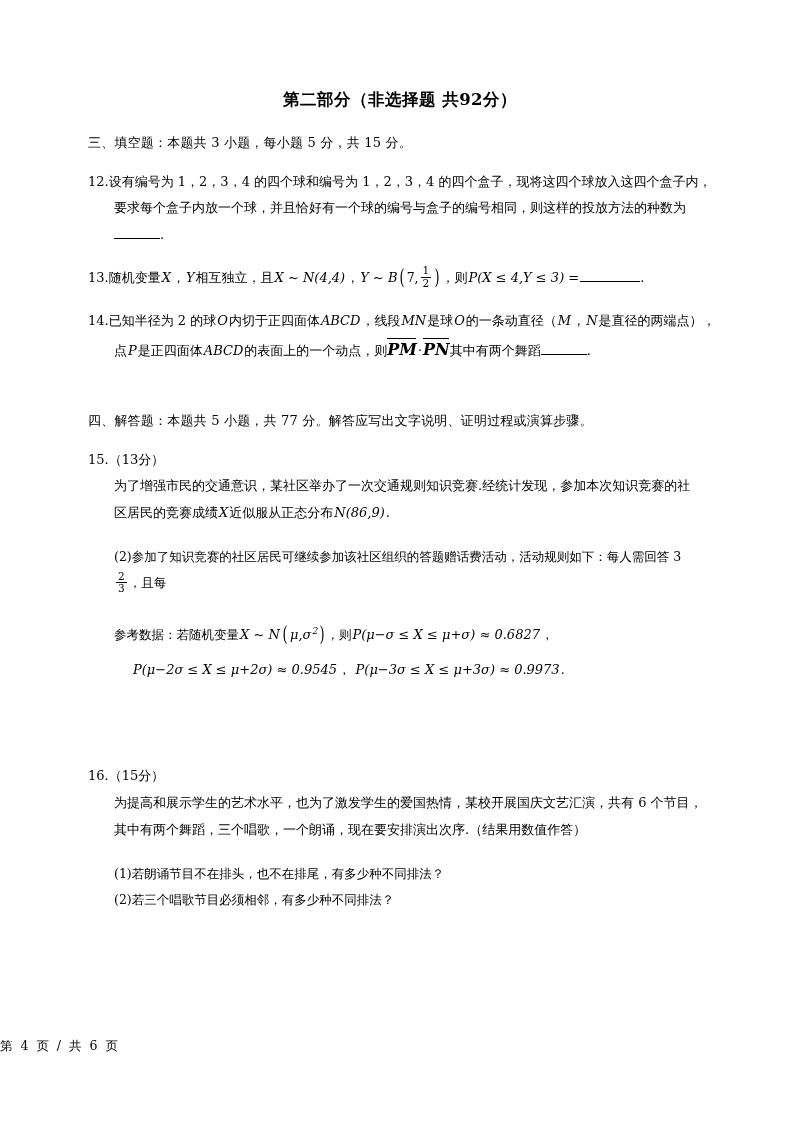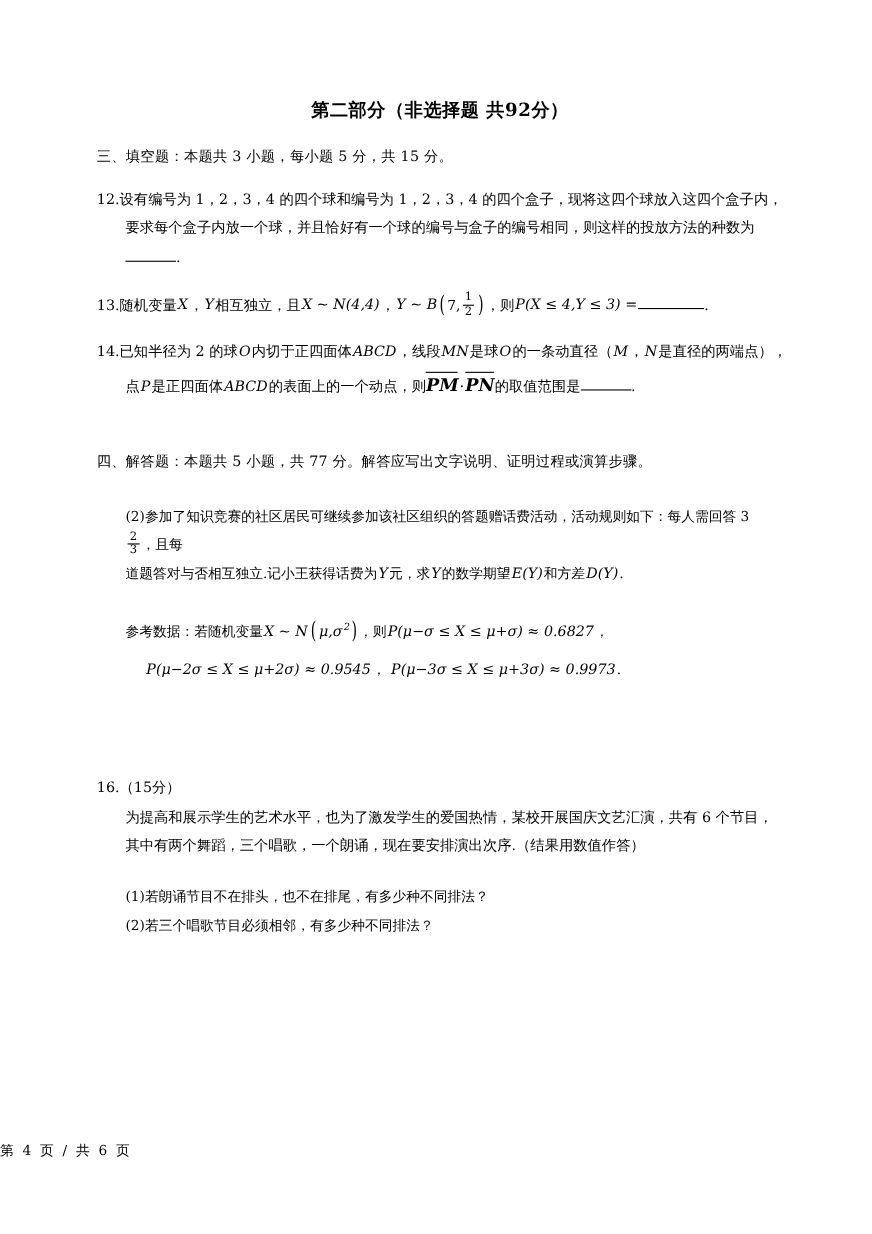--- a/index.html
+++ b/index.html
@@ -181,33 +181,37 @@
       <span class="qline indent"><span>要求每个盒子内放一个球，并且恰好有一个球的编号与盒子的编号相同，则这样的投放方法的种数为</span></span>
       <span class="qline indent"><span class="blank-short"></span><span>.</span></span>
     </div>
 
     <div class="q">
       <span class="qline"><span class="qnum">13.</span><span>随机变量</span><span class="mi">X</span><span>，</span><span class="mi">Y</span><span>相互独立，且</span><span class="mi">X ~ N(4,4)</span><span>，</span><span class="mi">Y ~ B</span><span class="bigparen">(</span><span class="mn">7,</span><span class="frac"><span class="num">1</span><span class="den">2</span></span><span class="bigparen">)</span><span>，则</span><span class="mi">P(X ≤ 4,Y ≤ 3) =</span><span class="blank-med"></span><span>.</span></span>
     </div>
 
     <div class="q">
       <span class="qline"><span class="qnum">14.</span><span>已知半径为 2 的球</span><span class="mi">O</span><span>内切于正四面体</span><span class="mi">ABCD</span><span>，线段</span><span class="mi">MN</span><span>是球</span><span class="mi">O</span><span>的一条动直径（</span><span class="mi">M</span><span>，</span><span class="mi">N</span><span>是直径的两端点），</span></span>
-      <span class="qline indent"><span>点</span><span class="mi">P</span><span>是正四面体</span><span class="mi">ABCD</span><span>的表面上的一个动点，则</span><span class="vecbar">PM</span><span class="mo">·</span><span class="vecbar">PN</span><span>的取值范围是</span><span class="blank-short"></span><span>.</span></span>
+      <span class="qline indent"><span>点</span><span class="mi">P</span><span>是正四面体</span><span class="mi">ABCD</span><span>的表面上的一个动点，则</span><span class="vecbar">PM</span><span class="mo">·</span><span class="vecbar">PN</span><span>其中有两个舞蹈</span><span class="blank-short"></span><span>.</span></span>
     </div>
 
     <div class="gap-lg"></div>
 
     <div class="section-head sec4">四、解答题：本题共 5 小题，共 77 分。解答应写出文字说明、证明过程或演算步骤。</div>
 
+    <div class="q">
+      <span class="qline"><span class="qnum">15.</span><span>（13分）</span></span>
+      <span class="qline indent">为了增强市民的交通意识，某社区举办了一次交通规则知识竞赛.经统计发现，参加本次知识竞赛的社</span>
+      <span class="qline indent"><span>区居民的竞赛成绩</span><span class="mi">X</span><span>近似服从正态分布</span><span class="mi">N(86,9)</span><span>.</span></span>
+    </div>
 
     <div class="gap-sm"></div>
 
     <div class="sub">(2)参加了知识竞赛的社区居民可继续参加该社区组织的答题赠话费活动，活动规则如下：每人需回答 3</div>
     <div class="sub"><span class="frac"><span class="num">2</span><span class="den">3</span></span><span>，且每</span></div>
-    <div class="sub"><span>道题答对与否相互独立.记小王获得话费为</span><span class="mi">Y</span><span>元，求</span><span class="mi">Y</span><span>的数学期望</span><span class="mi">E(Y)</span><span>和方差</span><span class="mi">D(Y)</span><span>.</span></div>
 
     <div class="gap-md"></div>
 
     <div class="sub"><span>参考数据：若随机变量</span><span class="mi">X ~ N</span><span class="bigparen">(</span><span class="mi">μ,σ</span><span class="sup">2</span><span class="bigparen">)</span><span>，则</span><span class="mi">P(μ−σ ≤ X ≤ μ+σ) ≈ 0.6827</span><span>，</span></div>
 
     <div class="sub" style="padding-left:44px;"><span class="mi">P(μ−2σ ≤ X ≤ μ+2σ) ≈ 0.9545</span><span>，</span>&nbsp;<span class="mi">P(μ−3σ ≤ X ≤ μ+3σ) ≈ 0.9973</span><span>.</span></div>
 
     <div class="gap-xl"></div>
     <div class="gap-md"></div>
 

